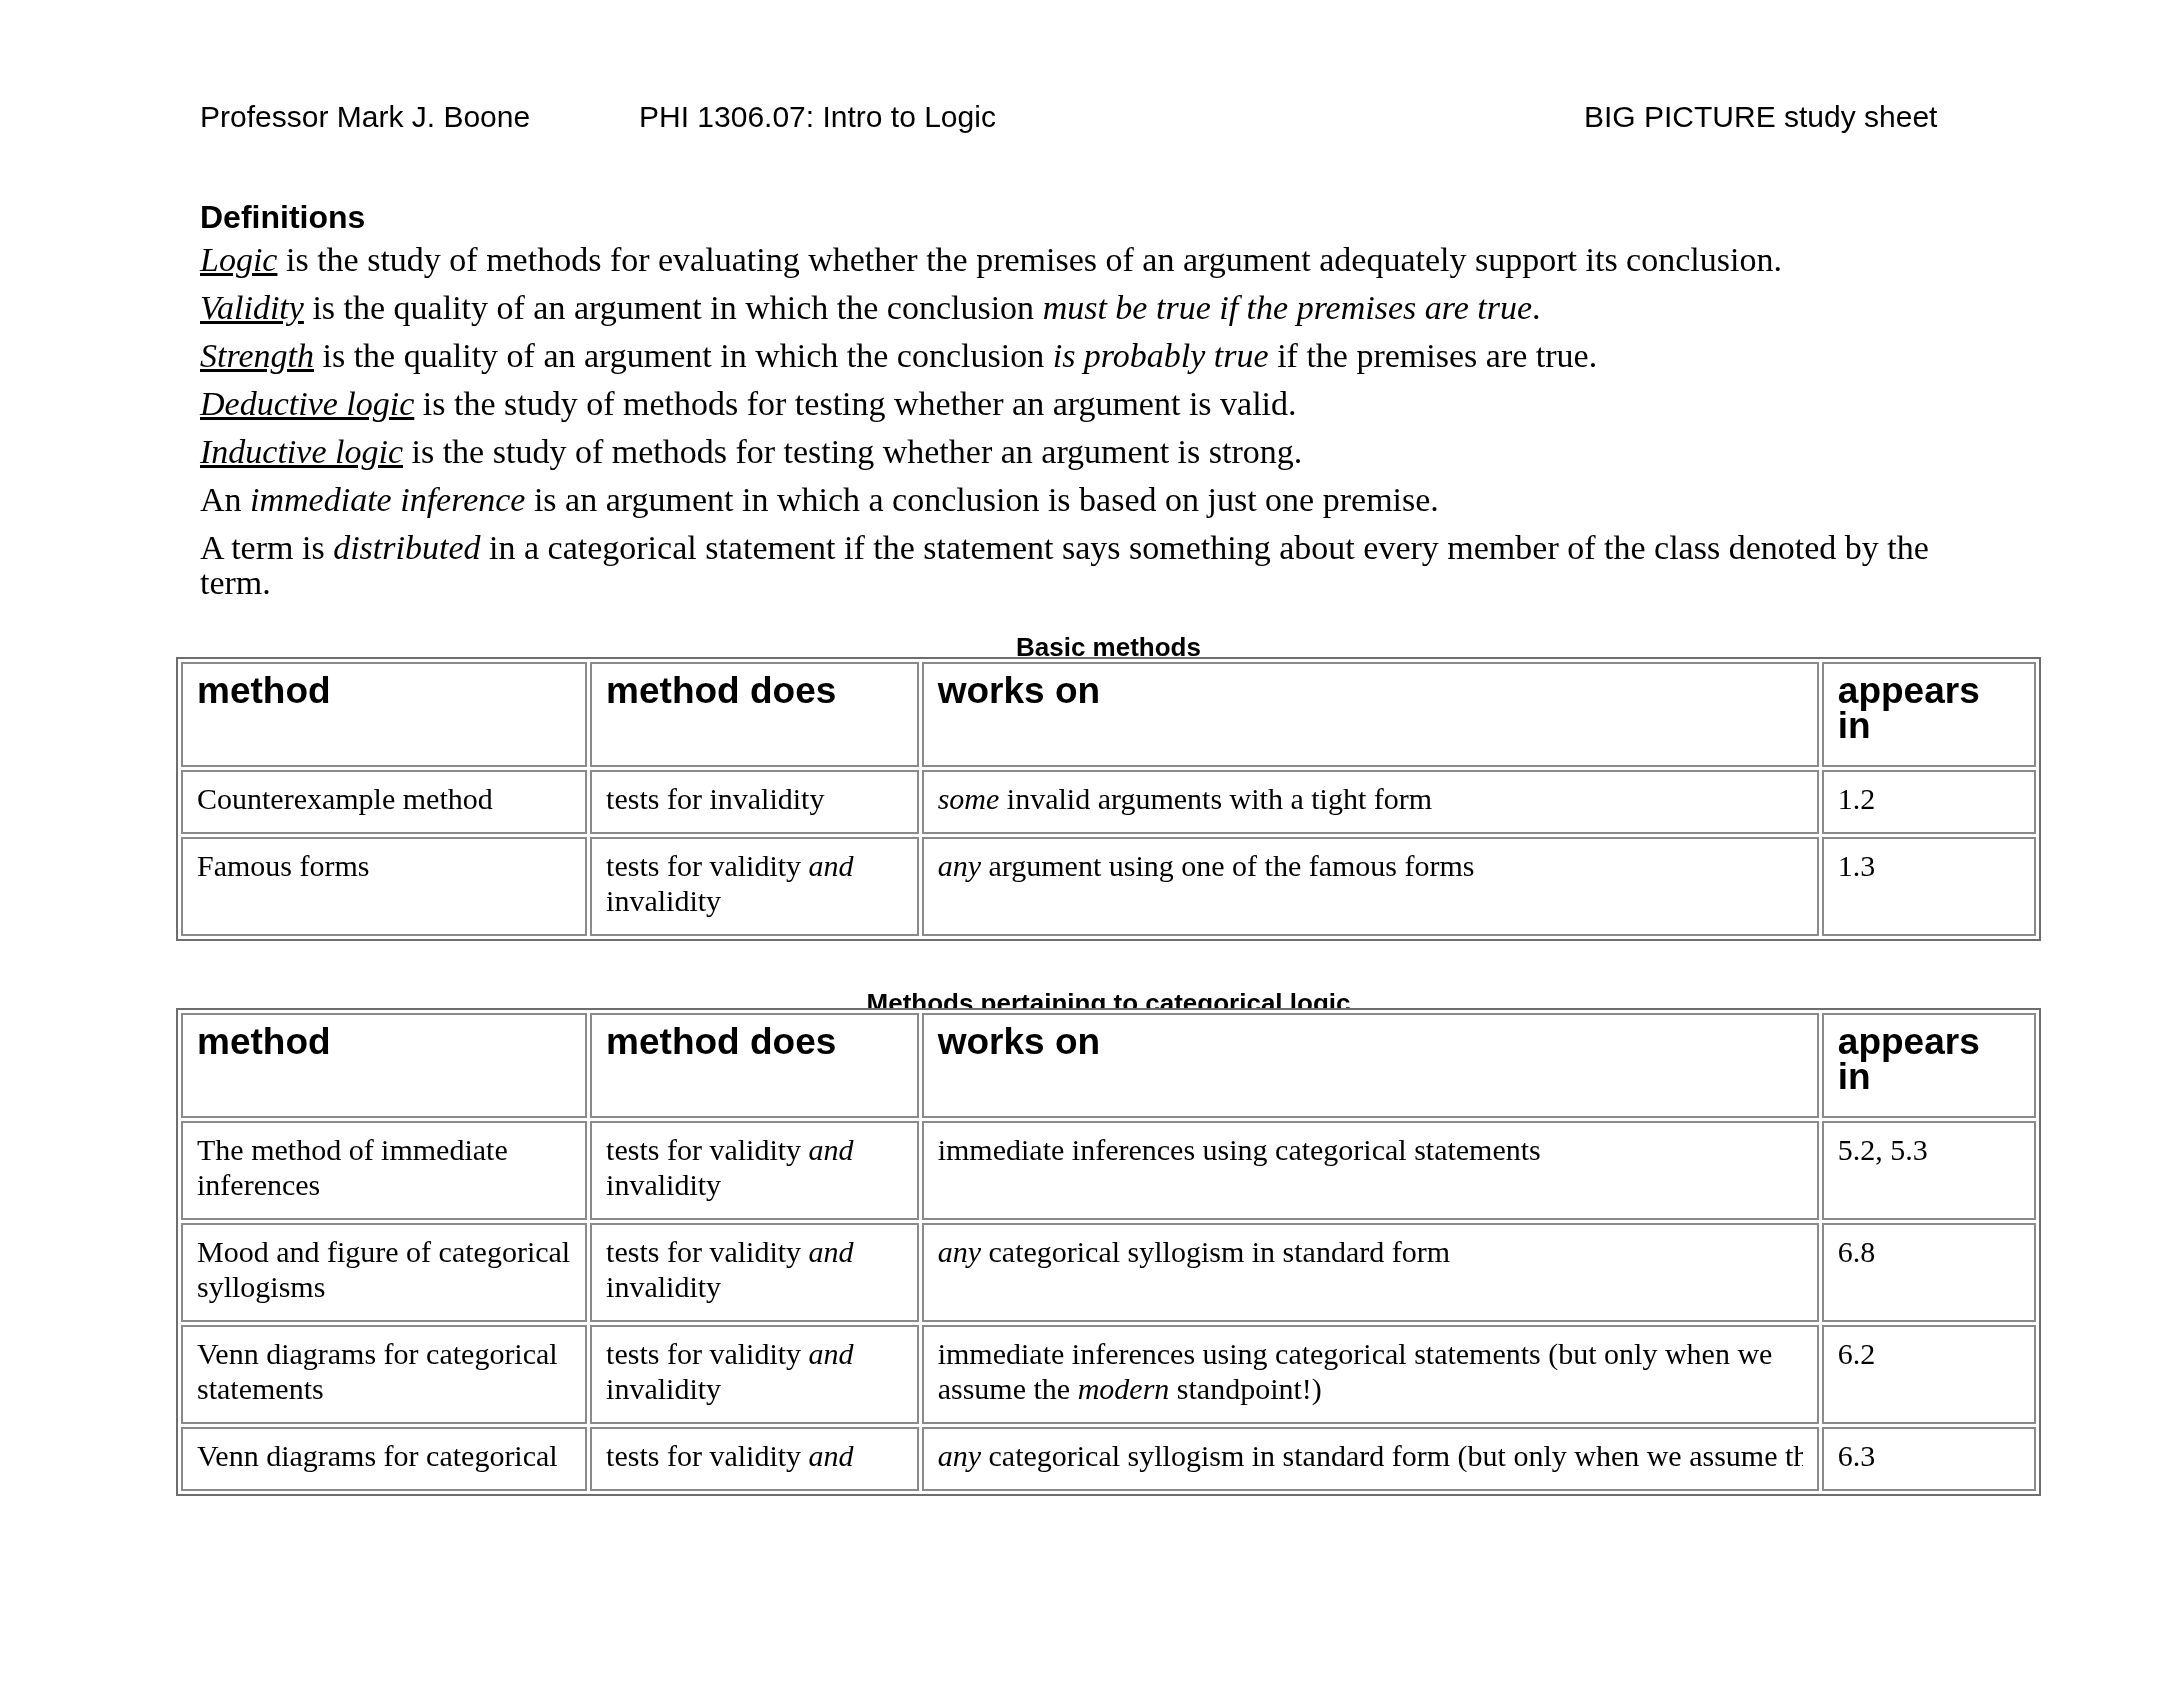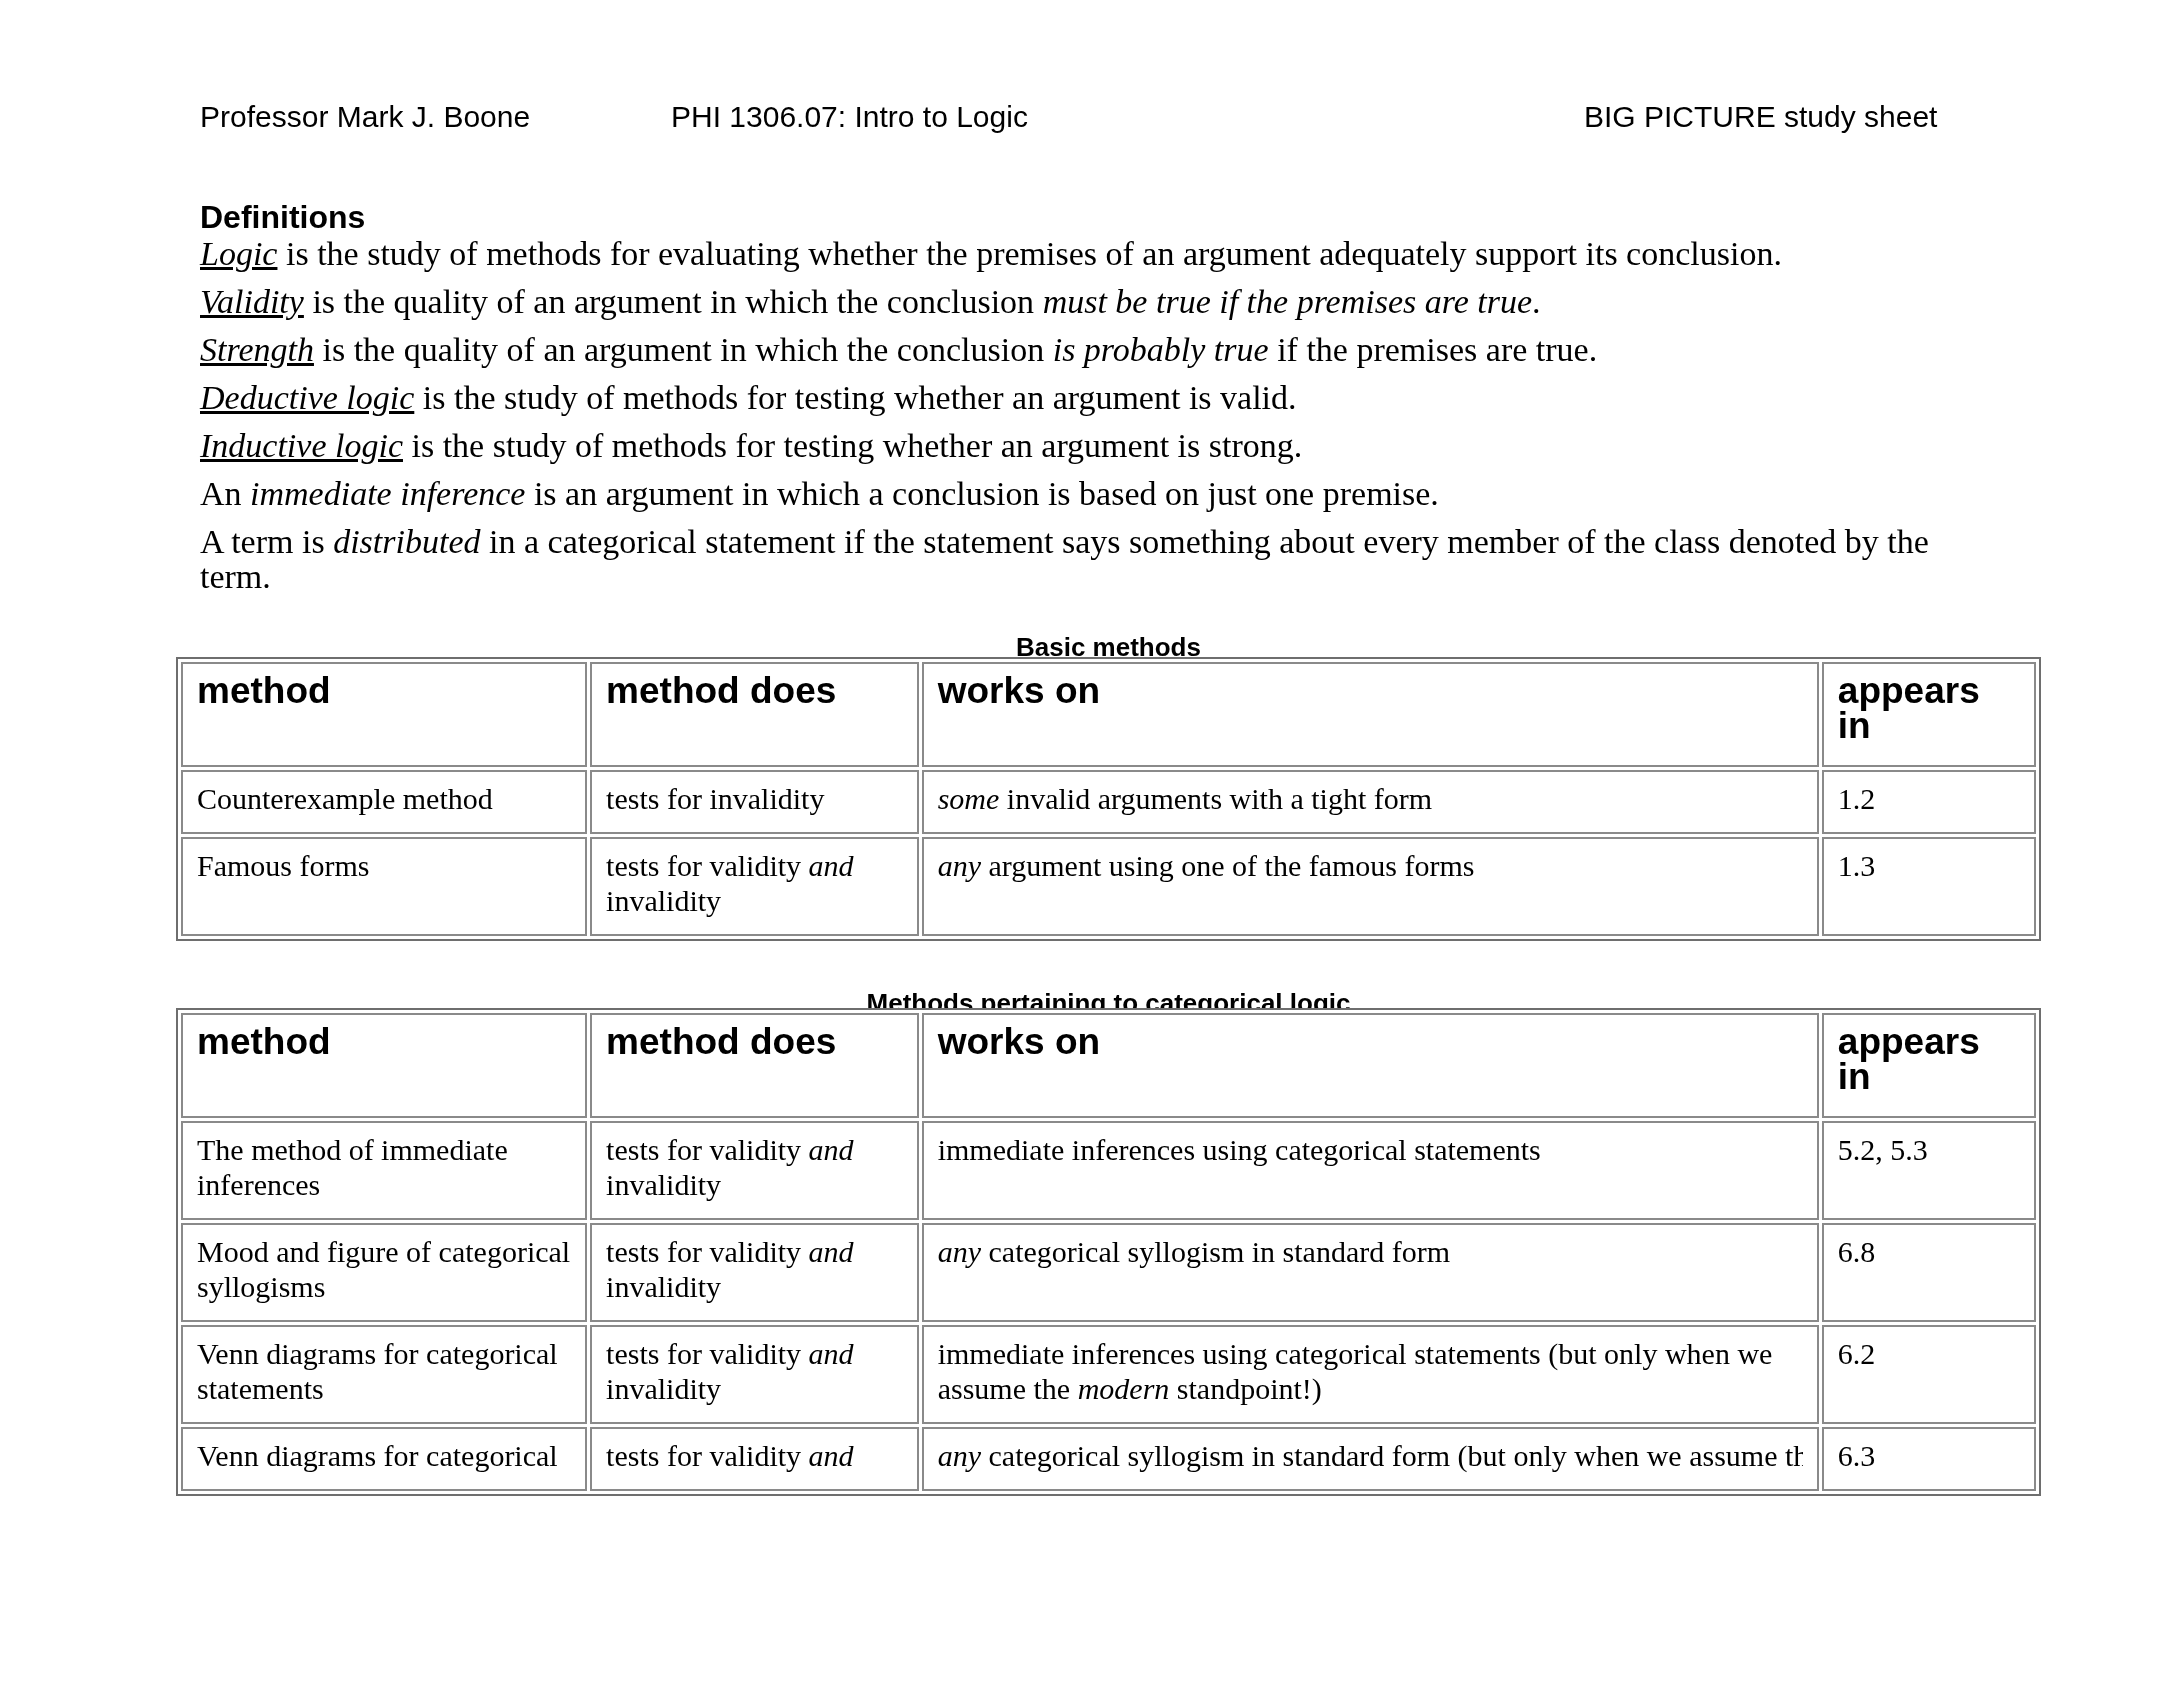--- a/index.html
+++ b/index.html
@@ -15,36 +15,36 @@
   
   .hdr-item {
     position: absolute;
     top: 99px;
     font-family: "Liberation Sans", sans-serif;
     font-size: 30px;
     line-height: 36px;
     white-space: nowrap;
   }
   .hdr-left   { left: 200px; }
-  .hdr-center { left: 671px; text-align: center; }
+  .hdr-center { left: 639px; text-align: center; }
   .hdr-right  { left: 1584px; }
 
   
   .definitions {
     position: absolute;
     left: 200px;
     top: 198px;
     width: 1742px;
   }
   .def-title {
     font-family: "Liberation Sans", sans-serif;
     font-weight: bold;
     font-size: 32px;
     line-height: 38px;
-    margin: 0 0 0 0;
+    margin: 0 0 6px 0;
   }
   .def-line {
     font-size: 34px;
     line-height: 35px;
     margin: 0 0 13px 0;
   }
 
   
   .section-title {
     position: absolute;

